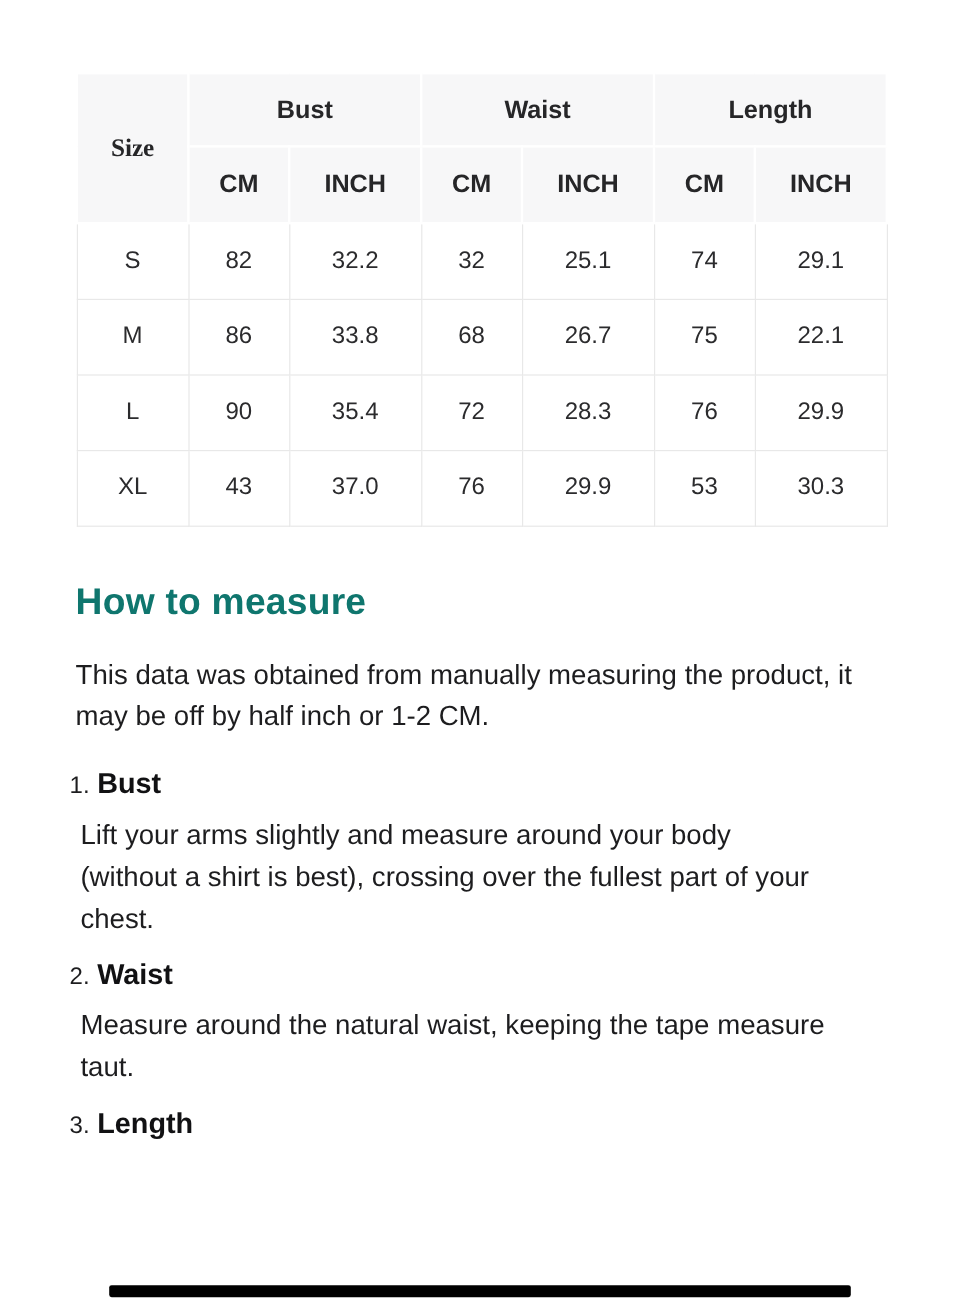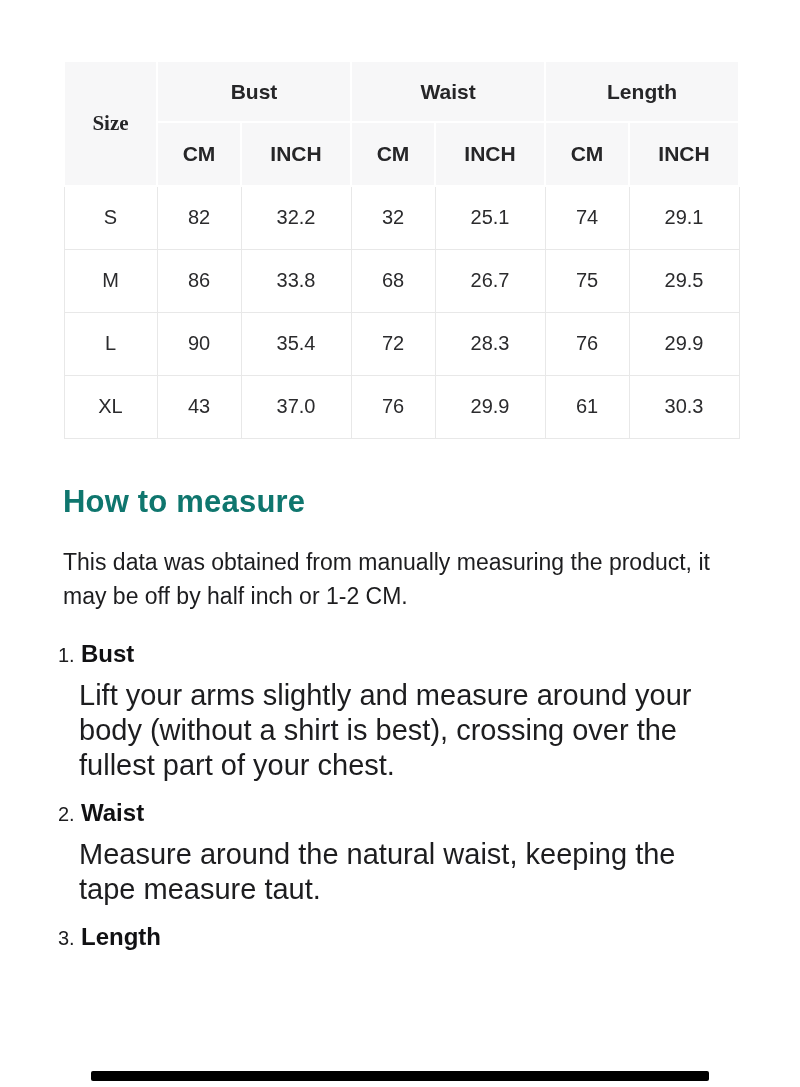--- a/index.html
+++ b/index.html
@@ -66,24 +66,24 @@
     color: #1d1d1f;
     margin-left: -5px;
     padding-right: 5px;
   }
   .step-title {
     font-size: 24px;
     font-weight: bold;
     color: #111113;
   }
   .step-desc {
-    margin-left: 16px;
+    margin-left: 4px;
     margin-top: 10px;
     width: 628px;
-    font-size: 29px;
+    font-size: 23px;
     line-height: 35px;
     color: #1d1d1f;
   }
   
   .bottom-bar {
     position: absolute;
     left: 50%;
     transform: translateX(-50%);
     bottom: 6px;
     width: 618px;
@@ -133,38 +133,38 @@
         <td>74</td>
         <td>29.1</td>
       </tr>
       <tr>
         <td>M</td>
         <td>86</td>
         <td>33.8</td>
         <td>68</td>
         <td>26.7</td>
         <td>75</td>
-        <td>29.5</td>
+        <td>22.1</td>
       </tr>
       <tr>
         <td>L</td>
         <td>90</td>
         <td>35.4</td>
         <td>72</td>
         <td>28.3</td>
         <td>76</td>
         <td>29.9</td>
       </tr>
       <tr>
         <td>XL</td>
         <td>43</td>
         <td>37.0</td>
         <td>76</td>
         <td>29.9</td>
-        <td>61</td>
+        <td>53</td>
         <td>30.3</td>
       </tr>
     </tbody>
   </table>
 
   <h2 class="htm-title">How to measure</h2>
 
   <p class="htm-intro">This data was obtained from manually measuring the product, it may be off by half inch or 1-2 CM.</p>
 
   <div class="steps">

